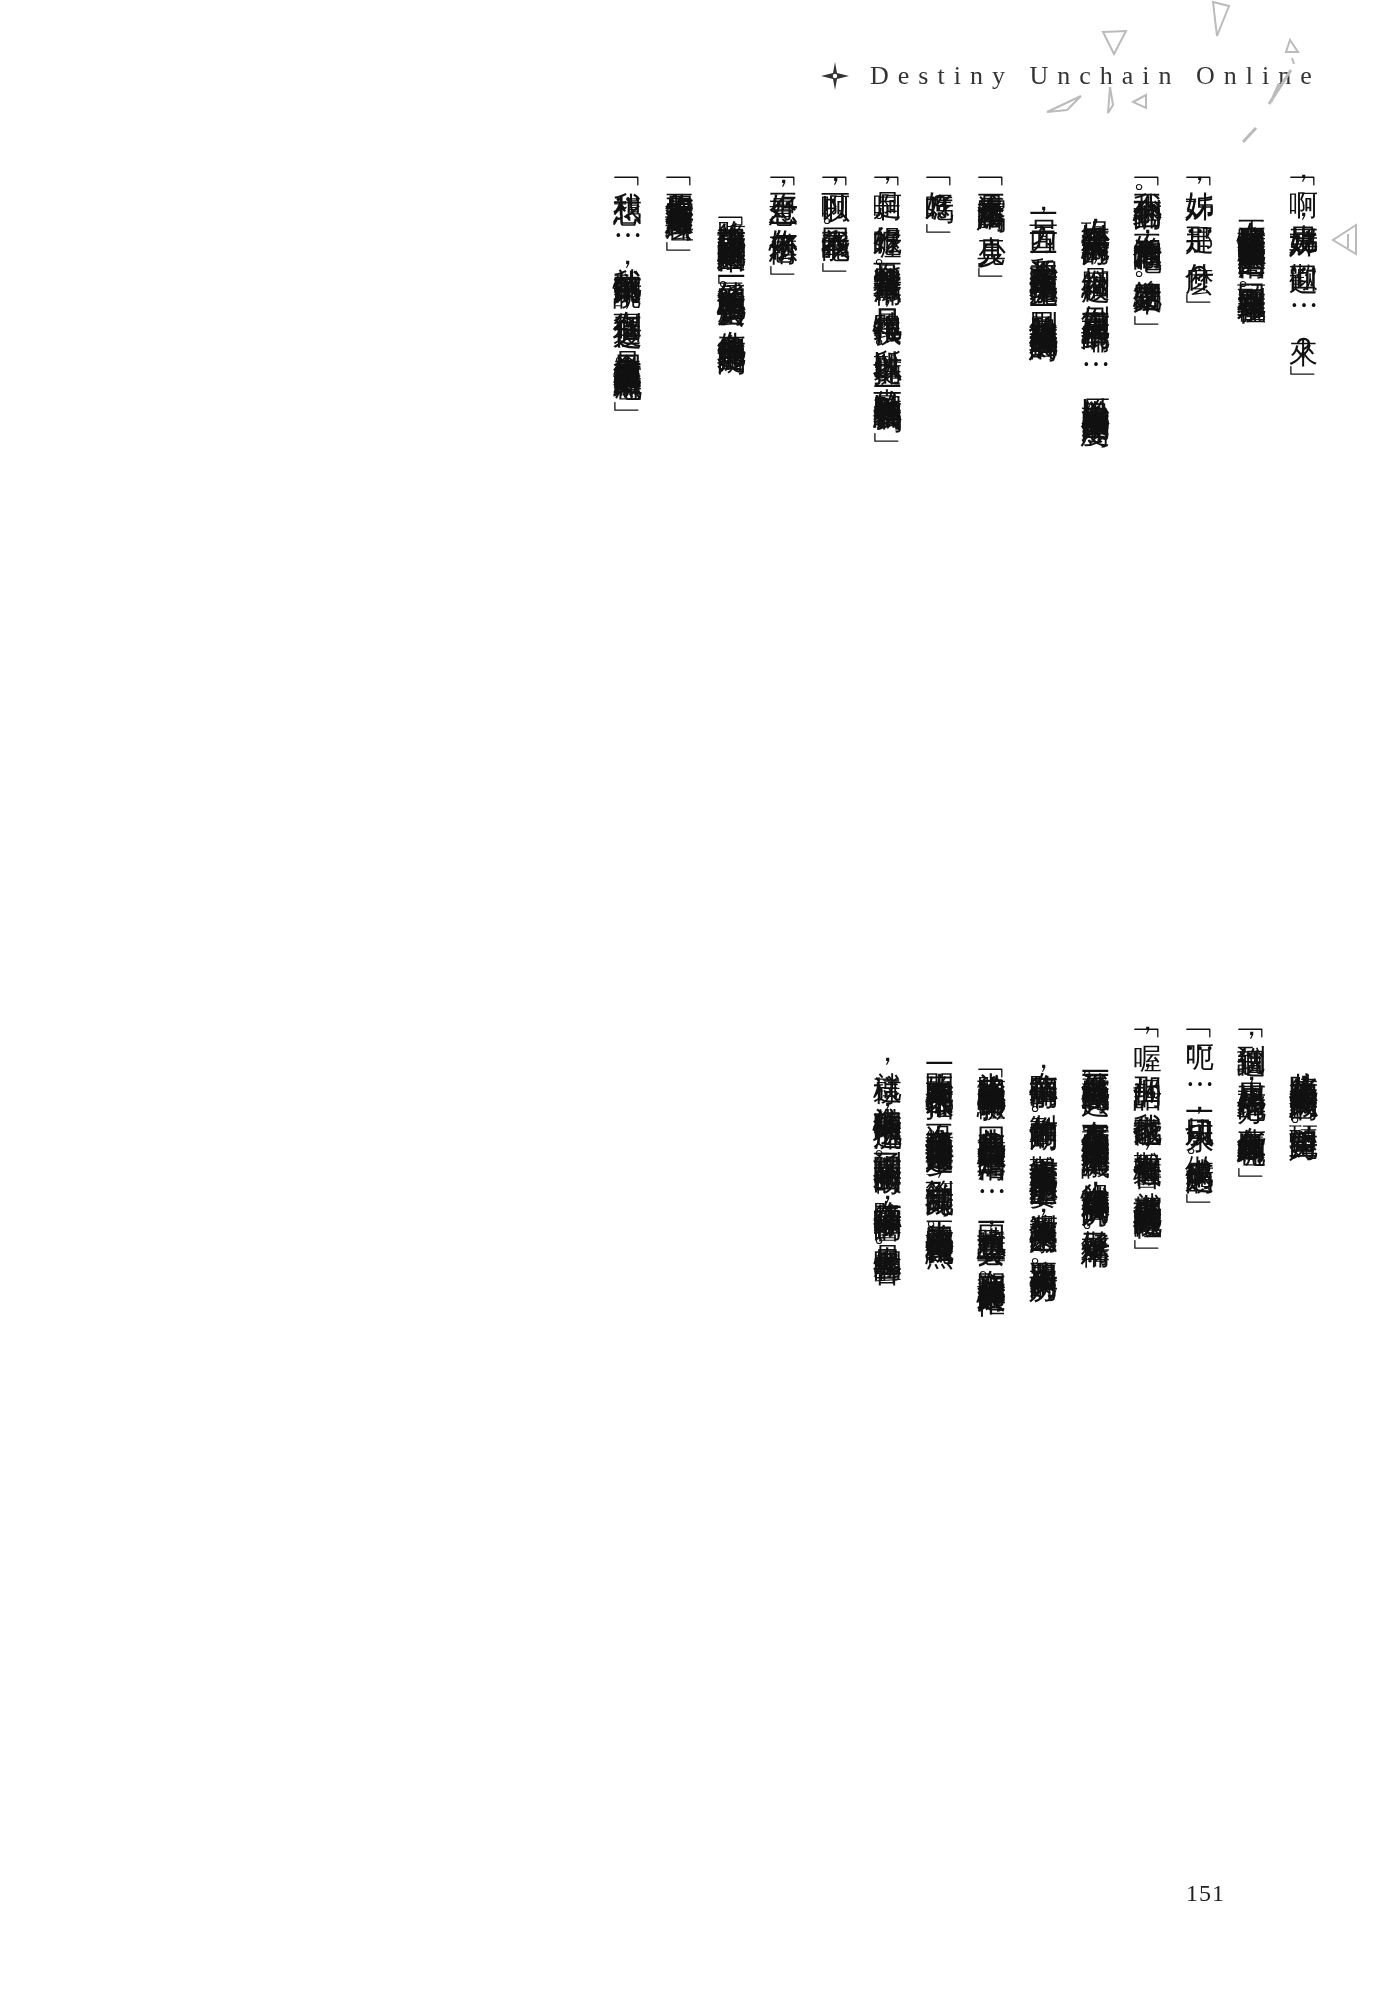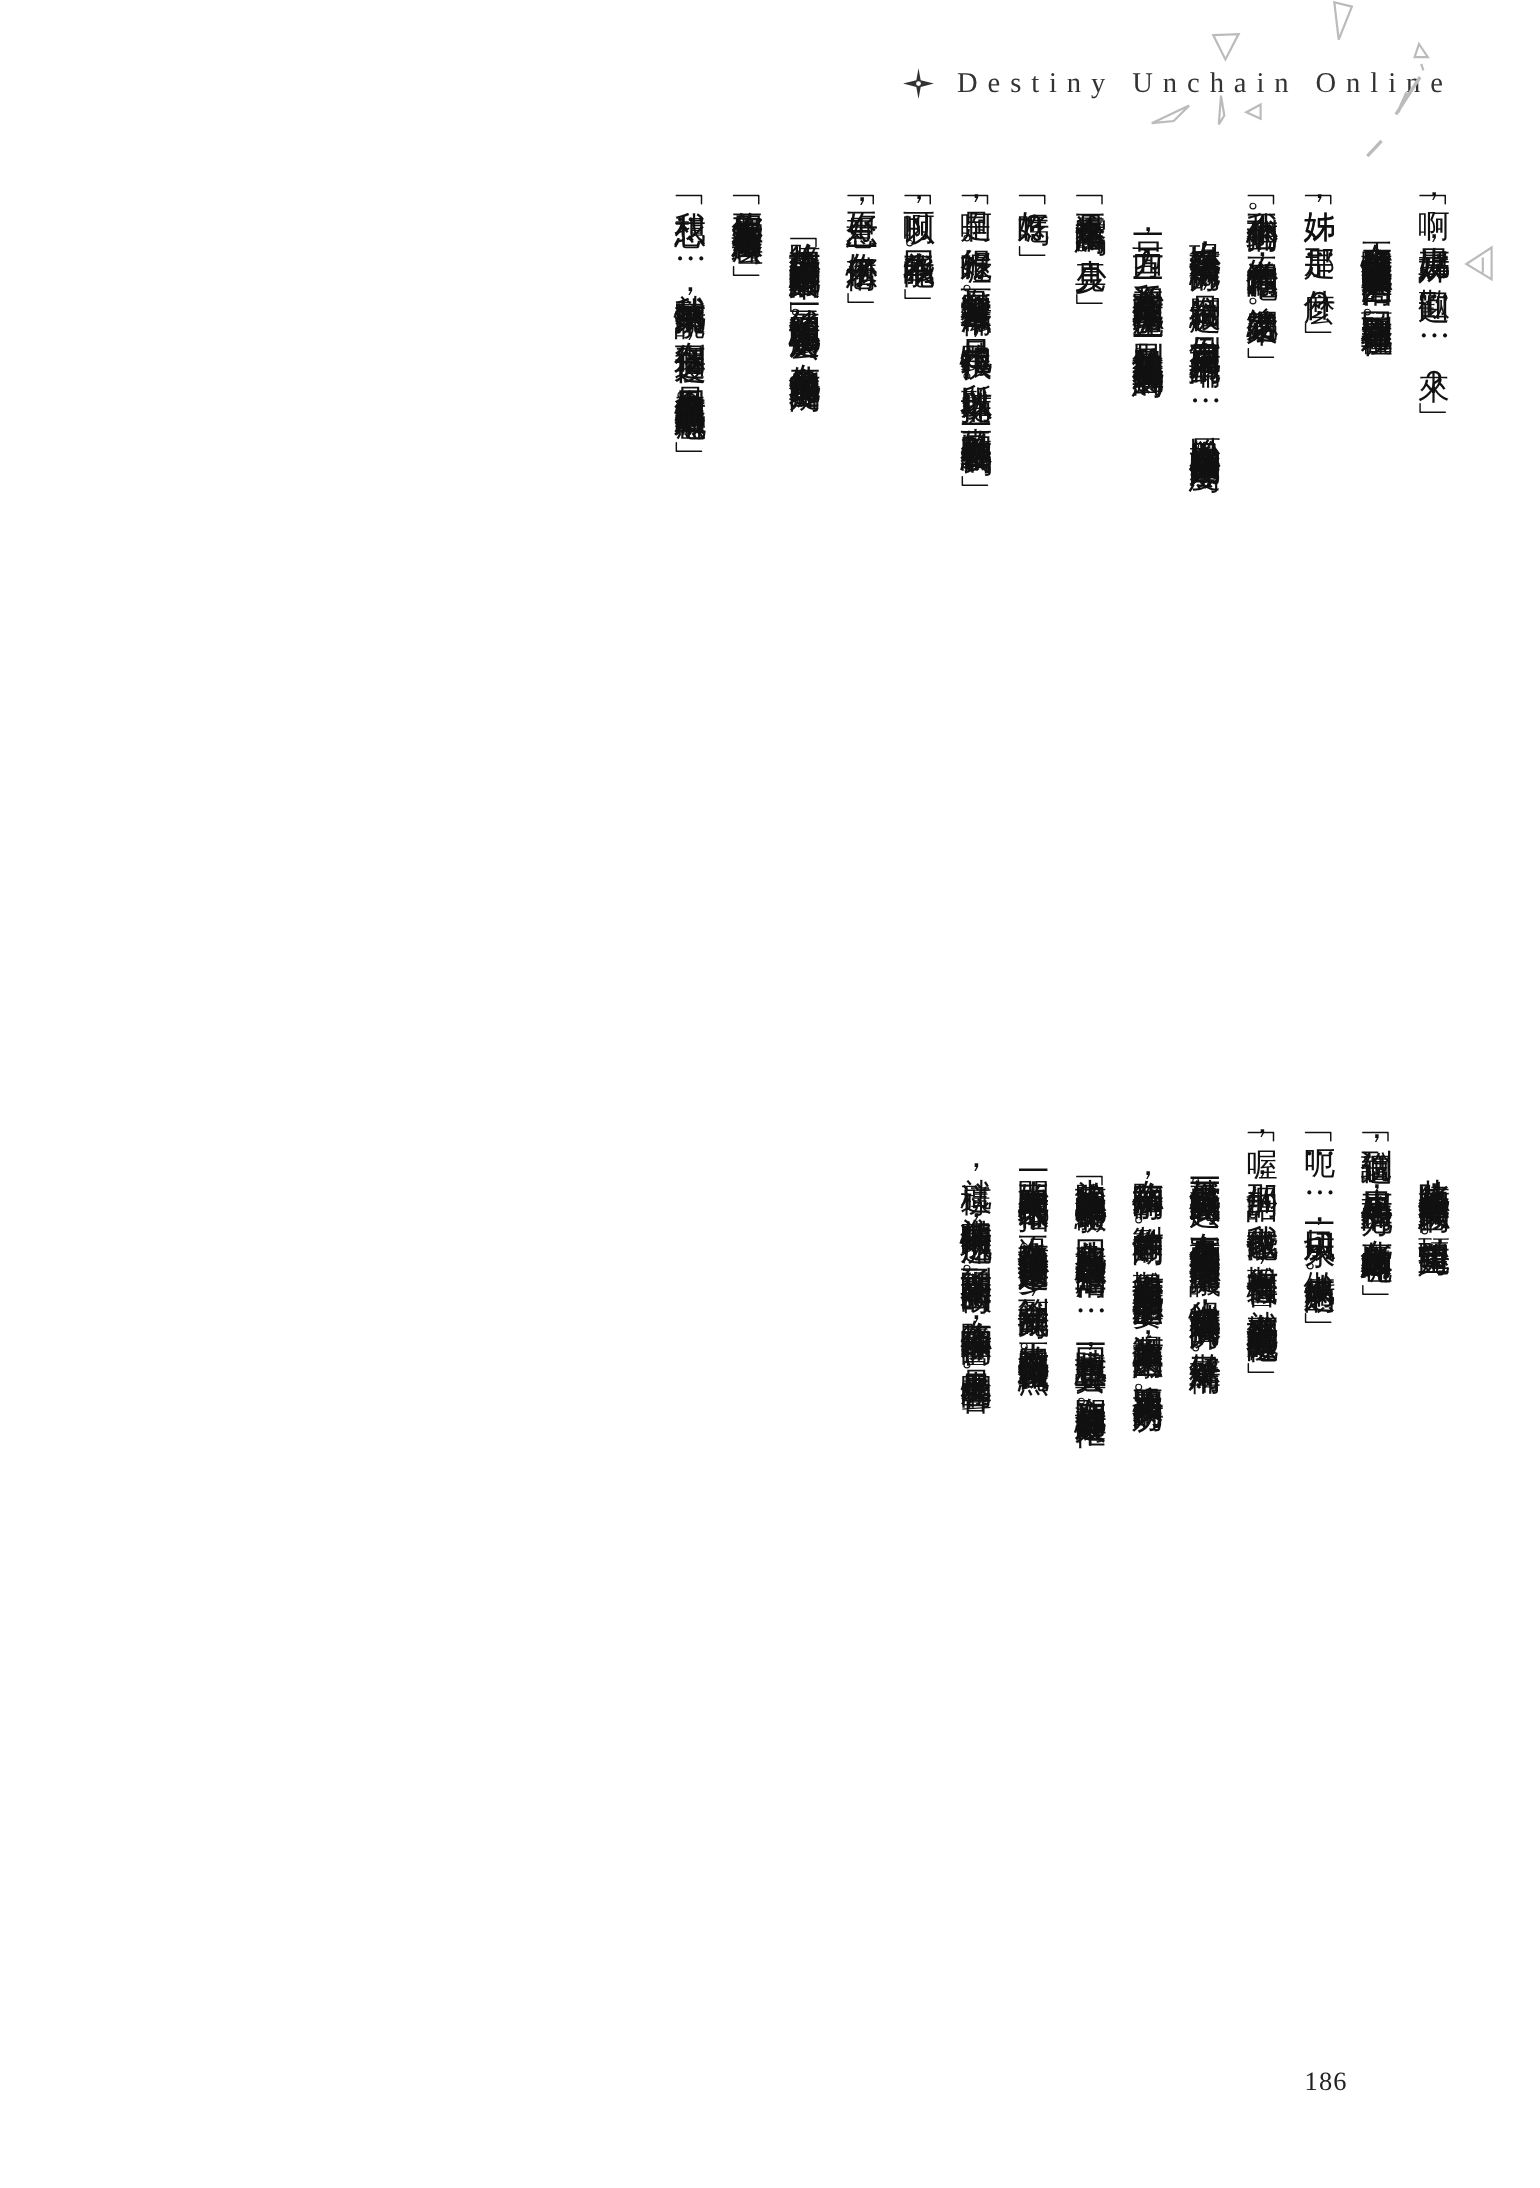--- a/index.html
+++ b/index.html
@@ -94,14 +94,14 @@
     <p>「說到這個，克里姆小姐居住的地方，有些怎樣的鳥肉料理呢？」</p>
     <p>「呃……切成一口大小，做成串烤之類的。」</p>
     <p>「喔，那個的話，我家也能做。難得有這個機會，就在裘娜也能看到的庭院裡做吧！」</p>
     <p class="indent">就像是靈機一動或一時興起。在實在不像是由電腦控制的路德加先生的提議下，很快就在裘娜待著的房間外，做好了烤鳥準備。</p>
     <p class="indent">在路德加剖開竹子，製作竹串的期間。難得在克里姆面前露面的路德加的妻子，一邊製作原本菜單的燉肉，一邊將要用來串烤的肉切好。</p>
     <p class="indent">由於路德加認為「凡事都需要體驗」，因此負責把那些鳥肉串在竹串上的是喬治……同時也讓一直小心翼翼，在房間裡靜養的裘娜過來幫忙。</p>
     <p class="indent">一開始兩人串肉的手法都很笨拙，不過在接受路德加的指導後越來越進步。等到全部完成時，兩人的手法都已變得相當純熟。</p>
     <p class="indent">就這樣，準備的時間飛快地流逝，到了太陽開始下山的時候。在路德加家霹啪作響的，是火星爆開的聲音。</p>
   </div>
 
-  <div class="page-number">186</div>
+  <div class="page-number">151</div>
 </div>
 
 </body></html>

